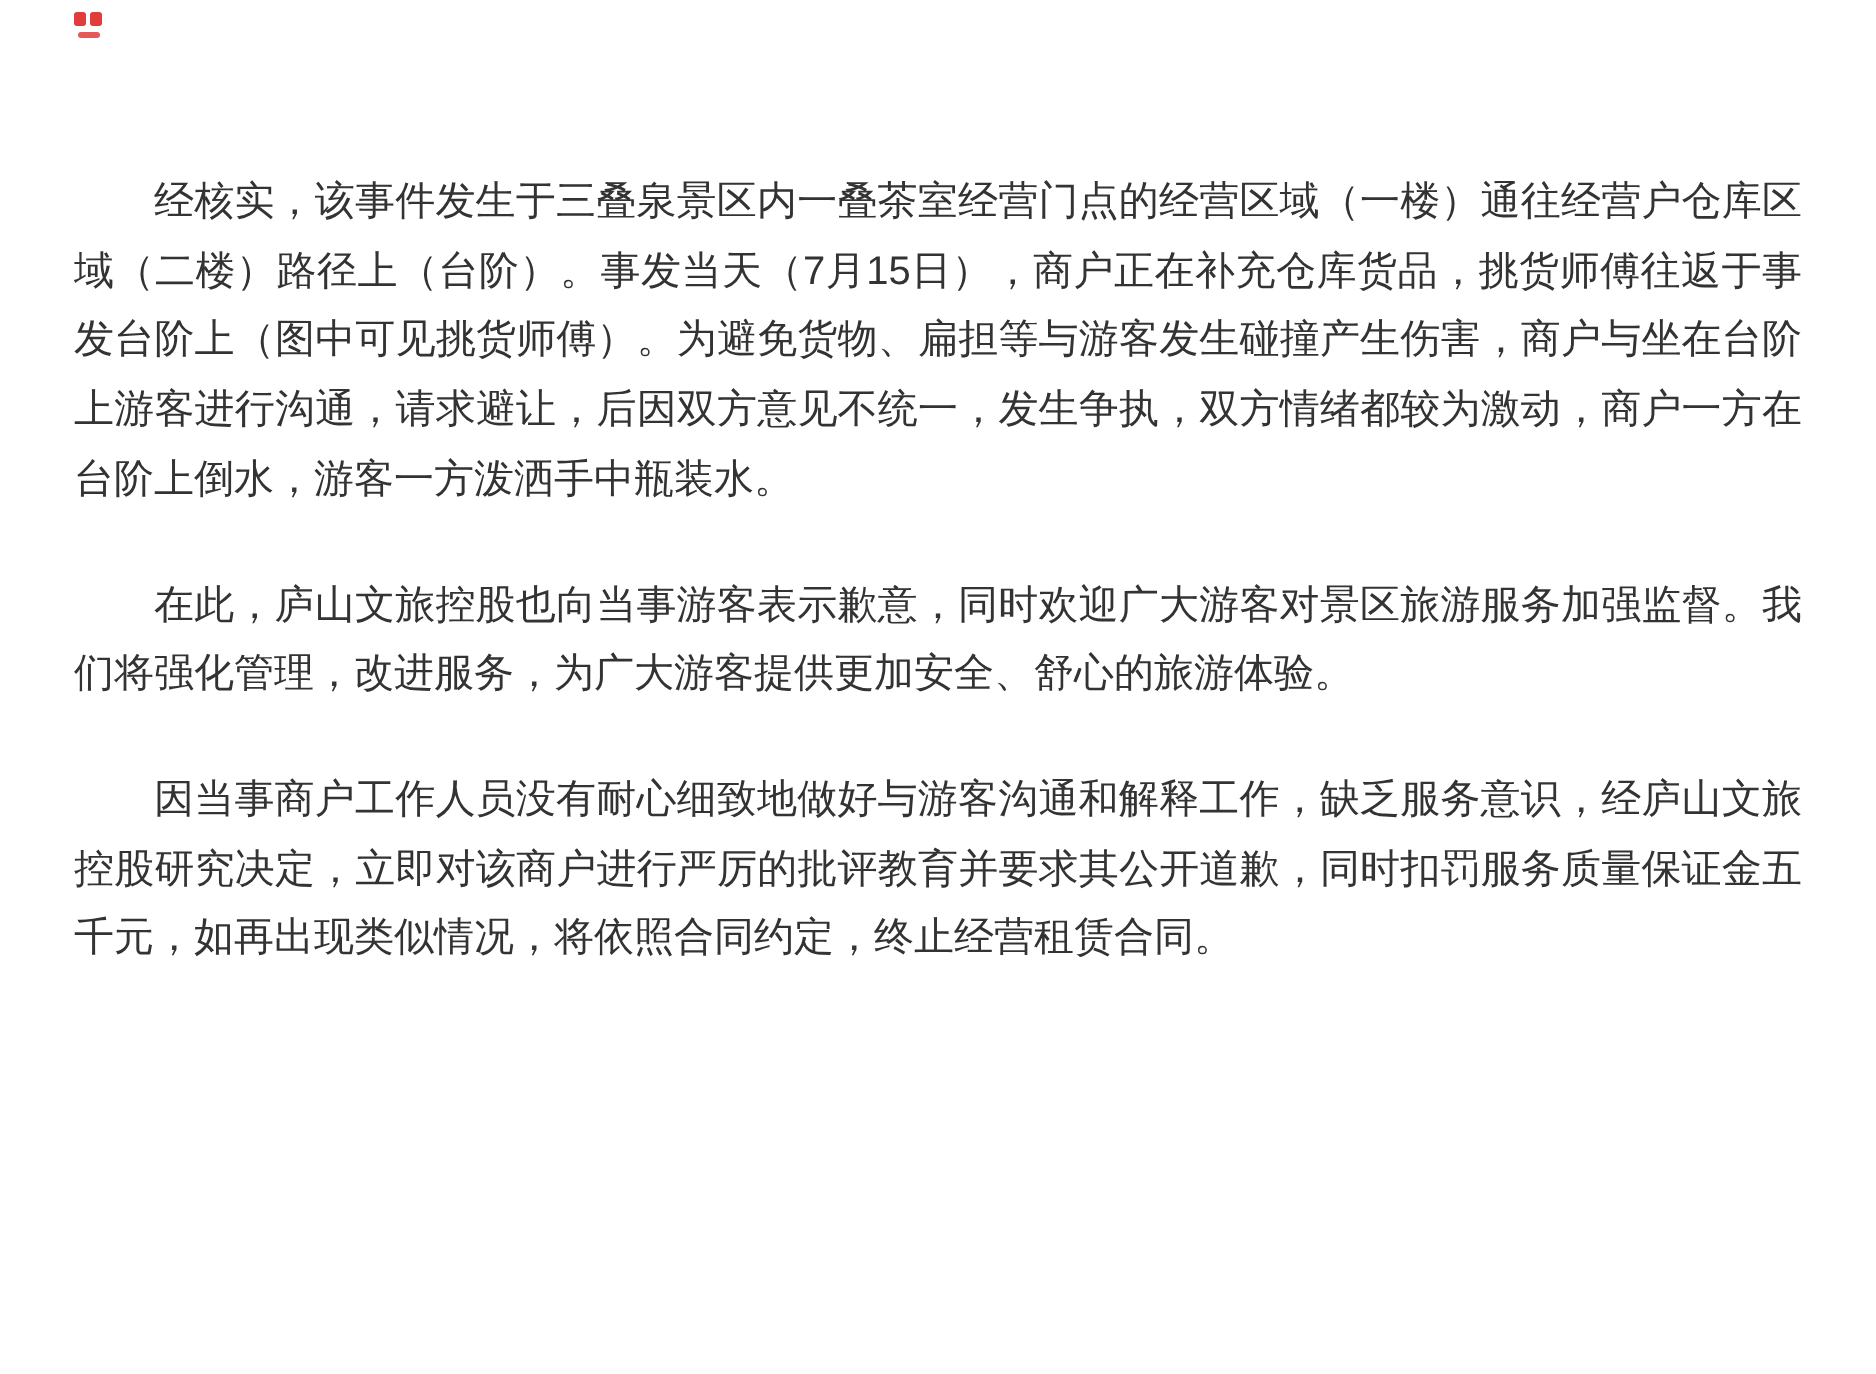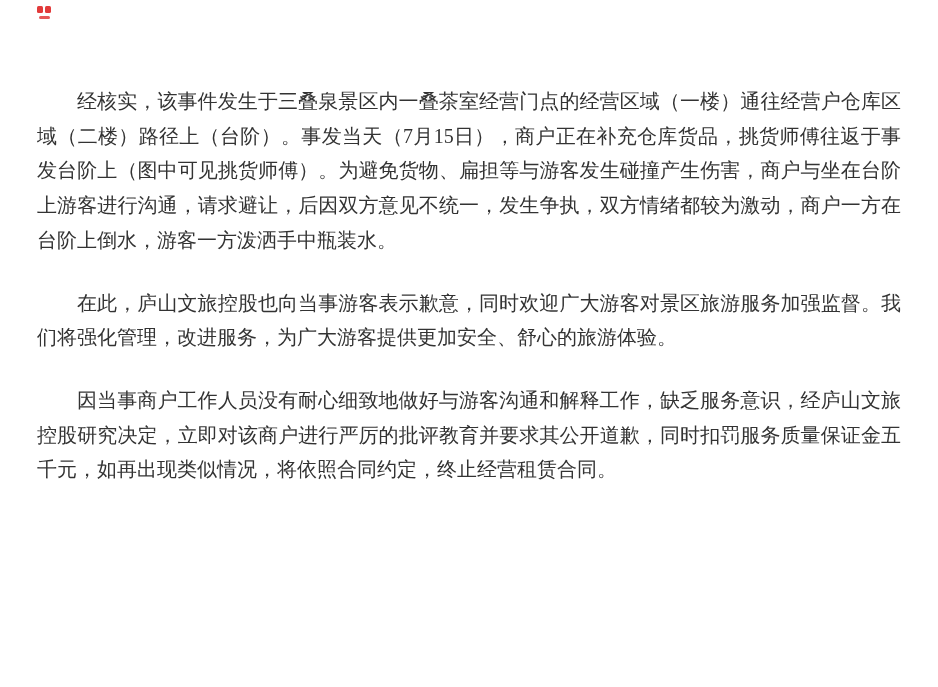--- a/index.html
+++ b/index.html
@@ -39,21 +39,20 @@
     margin: 0 37px;
     font-size: 20px;
     line-height: 34.7px;
     text-align: justify;
     color: #333333;
   }
   .content p {
     margin: 0;
     text-indent: 2em;
     word-break: break-all;
-    font-family: Liberation Serif, serif;
   }
   .content p.first {
     margin-top: 84px;
   }
   .content p + p {
     margin-top: 28px;
   }
 </style>
 </head>
 <body>

